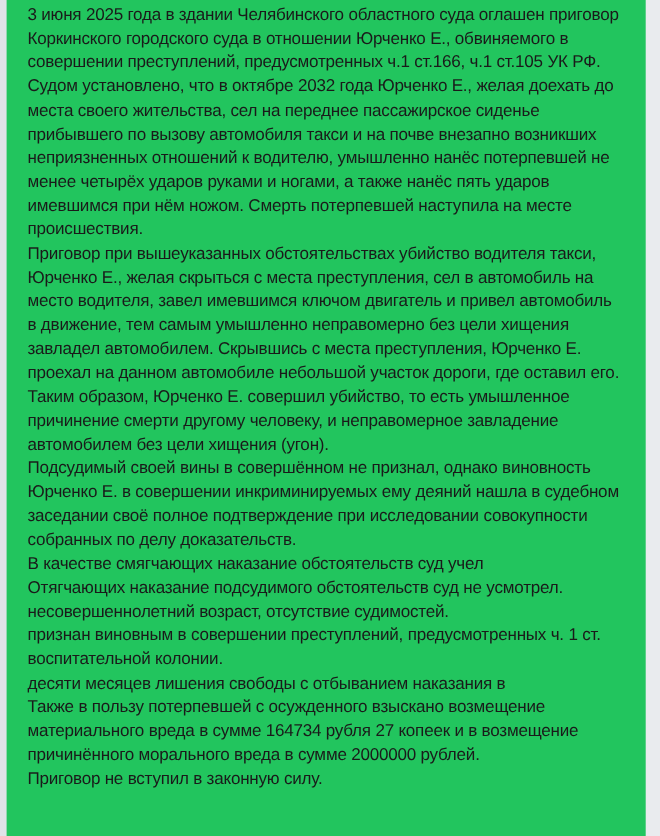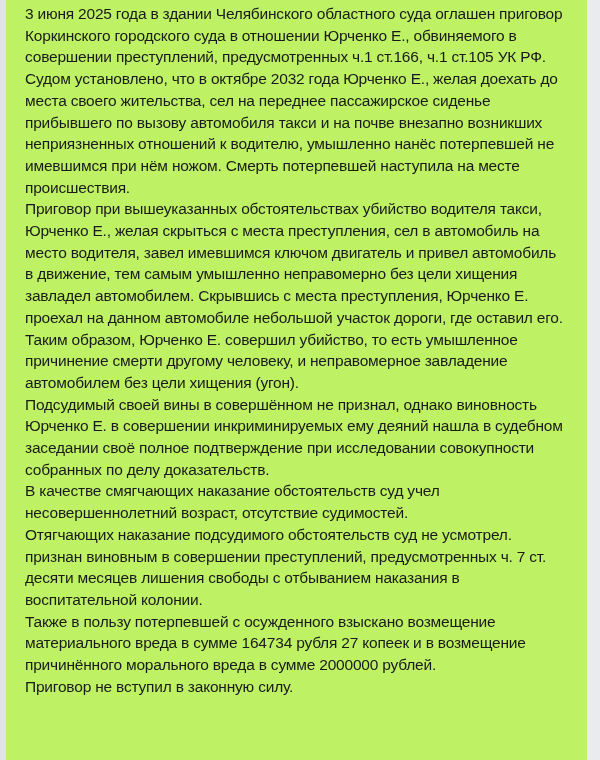--- a/index.html
+++ b/index.html
@@ -7,21 +7,21 @@
     padding: 0;
     width: 600px;
     height: 760px;
     overflow: hidden;
     background: #ffffff;
   }
   .page {
     position: relative;
     width: 600px;
     height: 760px;
-    background: #bef264;
+    background: #22c55e;
     font-family: "Liberation Sans", "DejaVu Sans", sans-serif;
   }
   .edge-strip {
     position: absolute;
     top: 0;
     bottom: 0;
   }
   .edge-strip.left {
     left: 0;
     width: 6px;
@@ -54,41 +54,42 @@
   <div class="edge-strip left"></div>
   <div class="content">
     <div>
         <div class="line">3 июня 2025 года в здании Челябинского областного суда оглашен приговор</div>
         <div class="line">Коркинского городского суда в отношении Юрченко Е., обвиняемого в</div>
         <div class="line">совершении преступлений, предусмотренных ч.1 ст.166, ч.1 ст.105 УК РФ.</div>
         <div class="line">Судом установлено, что в октябре 2032 года Юрченко Е., желая доехать до</div>
         <div class="line">места своего жительства, сел на переднее пассажирское сиденье</div>
         <div class="line">прибывшего по вызову автомобиля такси и на почве внезапно возникших</div>
         <div class="line">неприязненных отношений к водителю, умышленно нанёс потерпевшей не</div>
+        <div class="line">менее четырёх ударов руками и ногами, а также нанёс пять ударов</div>
         <div class="line">имевшимся при нём ножом. Смерть потерпевшей наступила на месте</div>
         <div class="line">происшествия.</div>
         <div class="line">Приговор при вышеуказанных обстоятельствах убийство водителя такси,</div>
         <div class="line">Юрченко Е., желая скрыться с места преступления, сел в автомобиль на</div>
         <div class="line">место водителя, завел имевшимся ключом двигатель и привел автомобиль</div>
         <div class="line">в движение, тем самым умышленно неправомерно без цели хищения</div>
         <div class="line">завладел автомобилем. Скрывшись с места преступления, Юрченко Е.</div>
         <div class="line">проехал на данном автомобиле небольшой участок дороги, где оставил его.</div>
         <div class="line">Таким образом, Юрченко Е. совершил убийство, то есть умышленное</div>
         <div class="line">причинение смерти другому человеку, и неправомерное завладение</div>
         <div class="line">автомобилем без цели хищения (угон).</div>
         <div class="line">Подсудимый своей вины в совершённом не признал, однако виновность</div>
         <div class="line">Юрченко Е. в совершении инкриминируемых ему деяний нашла в судебном</div>
         <div class="line">заседании своё полное подтверждение при исследовании совокупности</div>
         <div class="line">собранных по делу доказательств.</div>
         <div class="line">В качестве смягчающих наказание обстоятельств суд учел</div>
+        <div class="line">Отягчающих наказание подсудимого обстоятельств суд не усмотрел.</div>
         <div class="line">несовершеннолетний возраст, отсутствие судимостей.</div>
-        <div class="line">Отягчающих наказание подсудимого обстоятельств суд не усмотрел.</div>
-        <div class="line">признан виновным в совершении преступлений, предусмотренных ч. 7 ст.</div>
+        <div class="line">признан виновным в совершении преступлений, предусмотренных ч. 1 ст.</div>
+        <div class="line">воспитательной колонии.</div>
         <div class="line">десяти месяцев лишения свободы с отбыванием наказания в</div>
-        <div class="line">воспитательной колонии.</div>
         <div class="line">Также в пользу потерпевшей с осужденного взыскано возмещение</div>
         <div class="line">материального вреда в сумме 164734 рубля 27 копеек и в возмещение</div>
         <div class="line">причинённого морального вреда в сумме 2000000 рублей.</div>
         <div class="line">Приговор не вступил в законную силу.</div>
       </div>
   </div>
   <div class="edge-strip right"></div>
 </div>
 
 </body></html>

